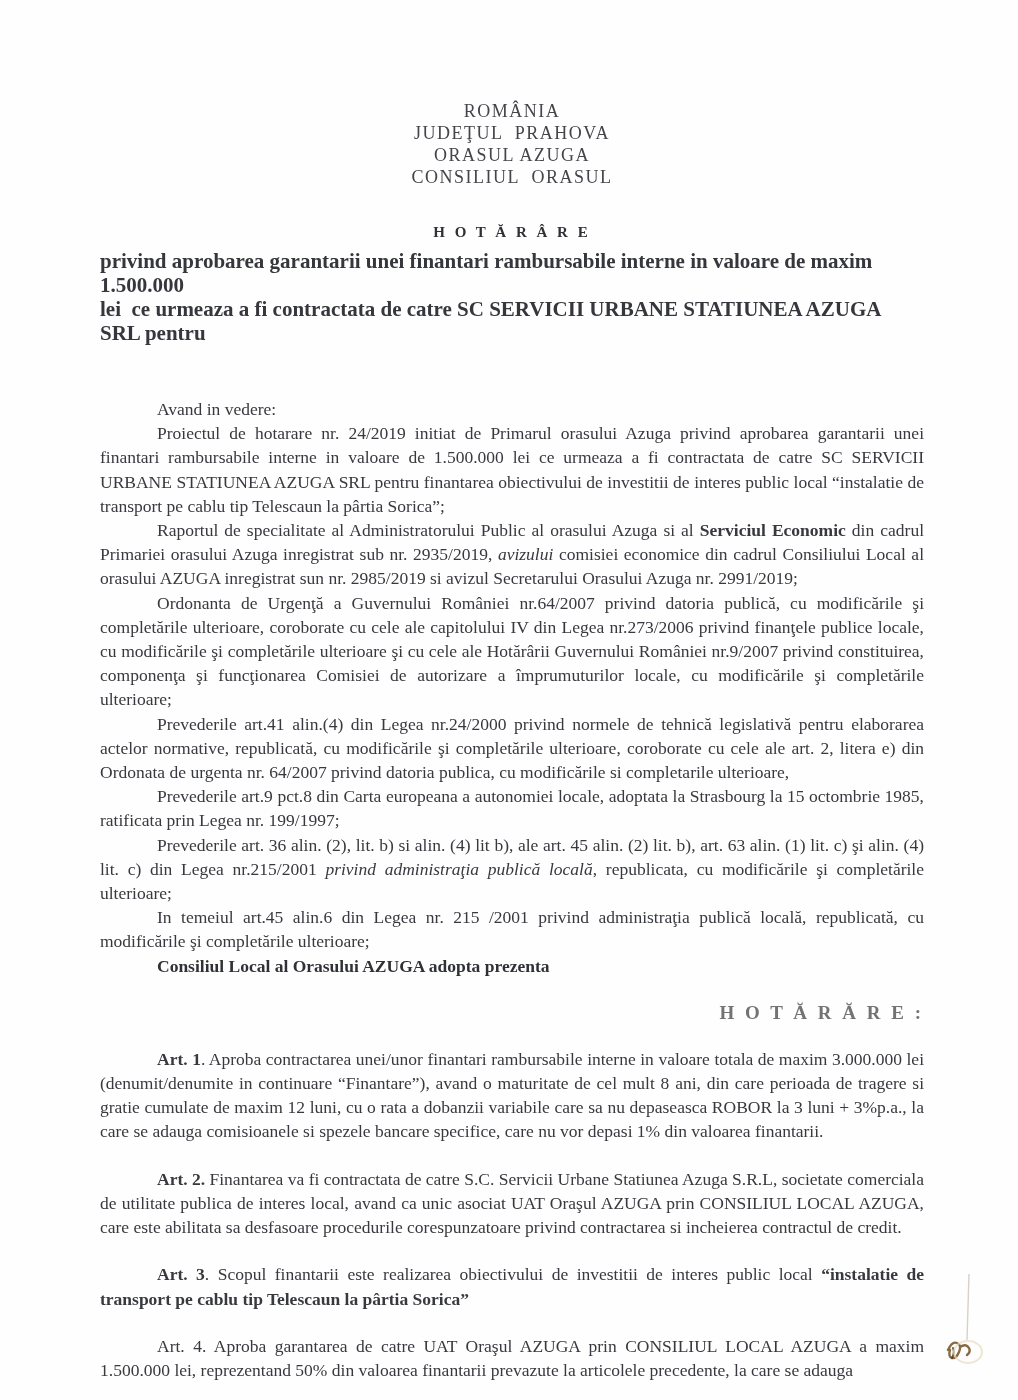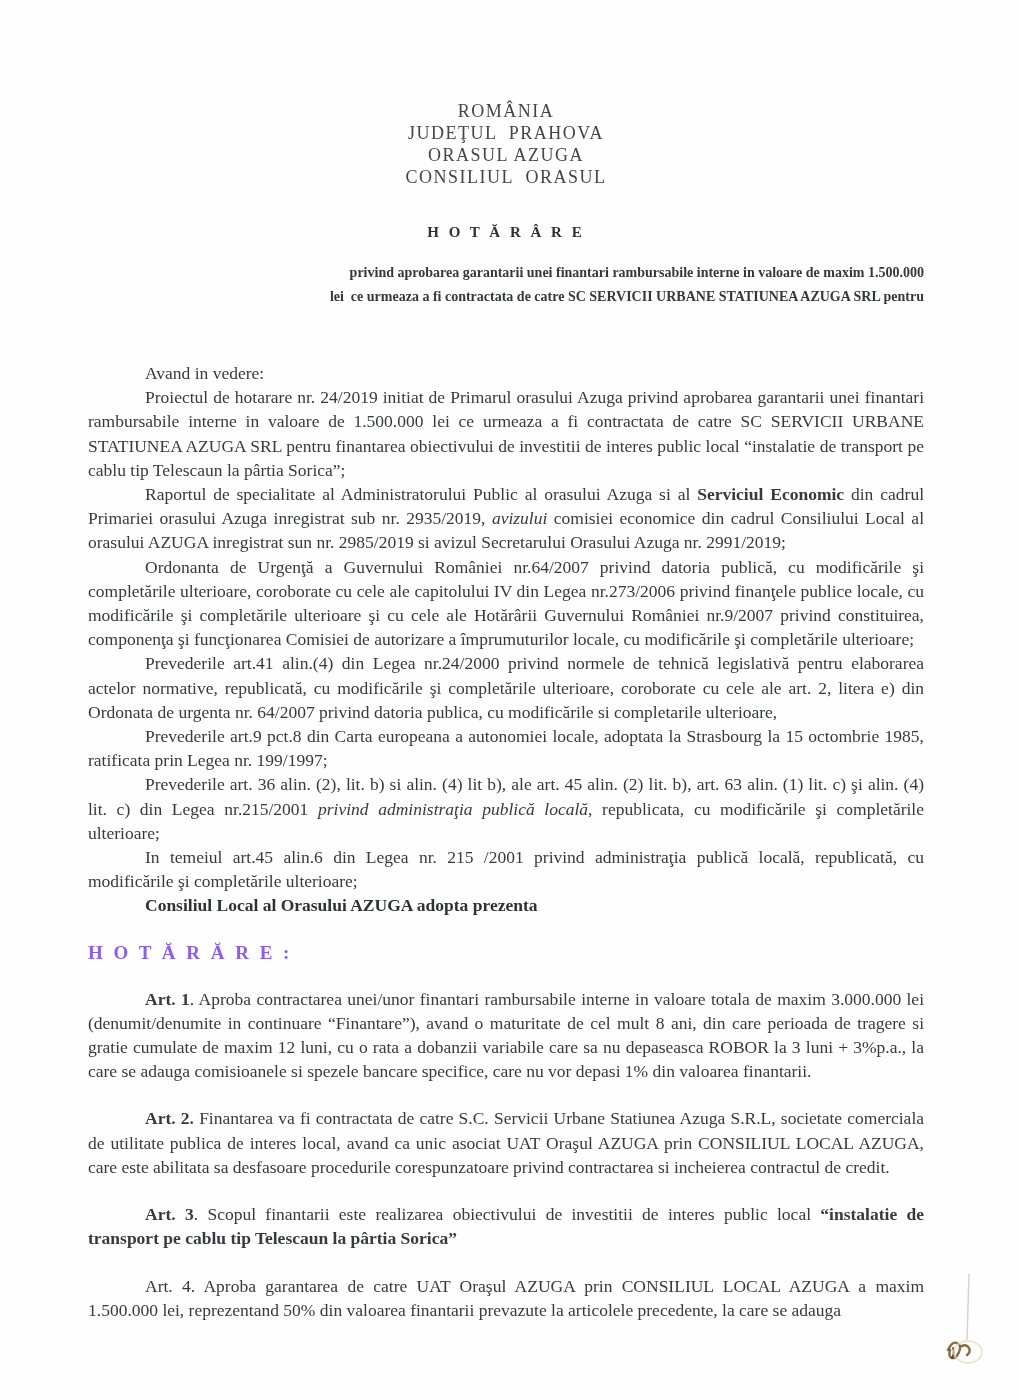--- a/index.html
+++ b/index.html
@@ -10,21 +10,21 @@
   }
   .page {
     position: relative;
     width: 1018px; height: 1400px;
     background: #fefefe;
     color: #36373c;
     overflow: hidden;
   }
   .content {
     position: absolute;
-    left: 88px; right: 94px; top: 0;
+    left: 100px; right: 94px; top: 0;
   }
   
   .letterhead {
     margin-top: 100px;
     text-align: center;
     font-size: 18px;
     line-height: 22px;
     letter-spacing: 1.5px;
     color: #44454a;
   }
@@ -32,24 +32,24 @@
   
   .decision-title {
     margin: 36px 0 0 0;
     text-align: center;
     font-size: 15px;
     font-weight: 700;
     letter-spacing: 3px;
     color: #303136;
   }
   .decision-subtitle {
-    margin-top: 20px;
-    text-align: right;
+    margin-top: 8px;
+    text-align: left;
     font-weight: 700;
-    font-size: 14px;
+    font-size: 21px;
     line-height: 24px;
     color: #36373c;
   }
   .decision-subtitle div { white-space: pre-wrap; }
   
   .preamble { margin-top: 52px; }
   p.par {
     margin: 0;
     font-size: 17.5px;
     line-height: 24.2px;
@@ -58,25 +58,25 @@
     color: #38393e;
   }
   p.intro { text-align: left; }
   p.adoption {
     font-weight: 700;
     text-align: left;
     color: #303136;
   }
   .operative-heading {
     margin: 24px 0 0 0;
-    text-align: left;
+    text-align: right;
     font-size: 19px;
     font-weight: 700;
     letter-spacing: 3px;
-    color: #8b5cf6;
+    color: #737373;
   }
   .articles p.par { margin-top: 23px; }
   
   .corner-artifact {
     position: absolute;
     right: 18px; bottom: 16px;
     width: 80px; height: 110px;
   }
 </style>
 </head>

